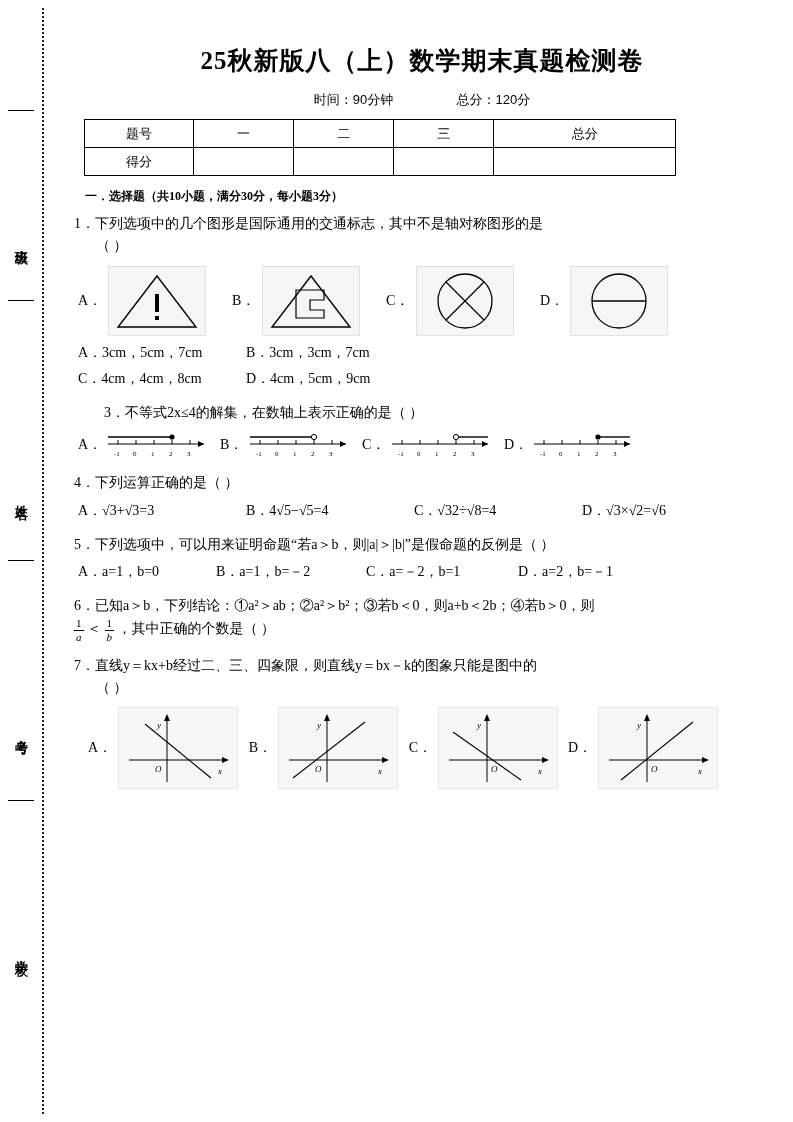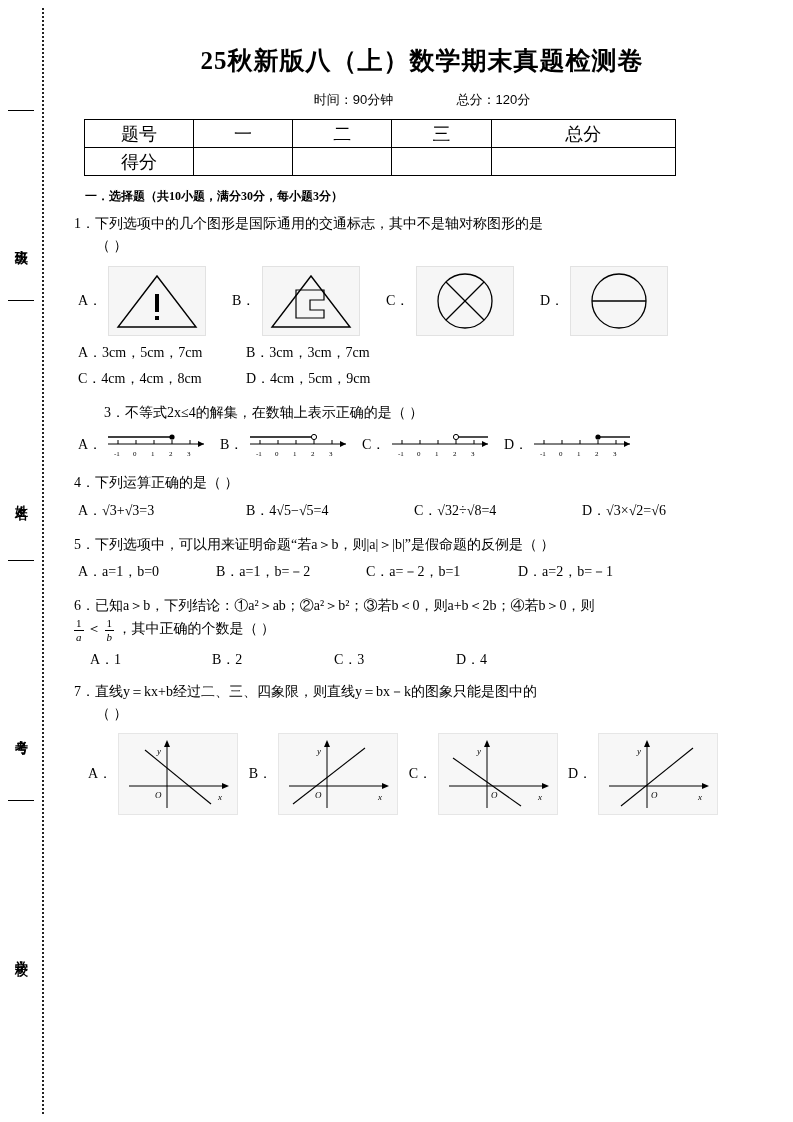--- a/index.html
+++ b/index.html
@@ -67,21 +67,21 @@
     font-size: 13px;
     margin-top: 14px;
     font-family: Liberation Sans, sans-serif;
   }
   .meta-line .gap { display: inline-block; width: 56px; }
 
   table.score-table {
     border-collapse: collapse;
     margin: 10px 0 0 12px;
     width: 592px;
-    font-size: 18px;
+    font-size: 13px;
     font-family: Liberation Serif, serif;
   }
   table.score-table td {
     border: 1px solid #000;
     height: 25px;
     text-align: center;
     vertical-align: middle;
   }
   table.score-table td.first { width: 106px; }
 
@@ -351,26 +351,20 @@
 
     <div class="q" style="margin-top:14px;">
       <span>6．</span><span>已知a＞b，下列结论：①a²＞ab；②a²＞b²；③若b＜0，则a+b＜2b；④若b＞0，则</span>
       <div class="indent" style="margin-left:0;">
         <span class="frac"><span class="top">1</span><span class="bot"><i class="v">a</i></span></span>
         <span>＜</span>
         <span class="frac"><span class="top">1</span><span class="bot"><i class="v">b</i></span></span>
         <span>，其中正确的个数是（      ）</span>
       </div>
     </div>
-    <div class="opt-row" style="margin-left:18px;">
-      <span class="opt" style="width:122px;">A．1</span>
-      <span class="opt" style="width:122px;">B．2</span>
-      <span class="opt" style="width:122px;">C．3</span>
-      <span class="opt">D．4</span>
-    </div>
 
     <div class="q" style="margin-top:12px;">
       <span>7．</span><span>直线y＝kx+b经过二、三、四象限，则直线y＝bx－k的图象只能是图中的</span>
       <div class="indent">（      ）</div>
     </div>
 
     <div class="graph-row">
       <span class="lbl">A．</span>
       <span class="graph-box">
         <svg width="118" height="80" viewBox="0 0 118 80">

